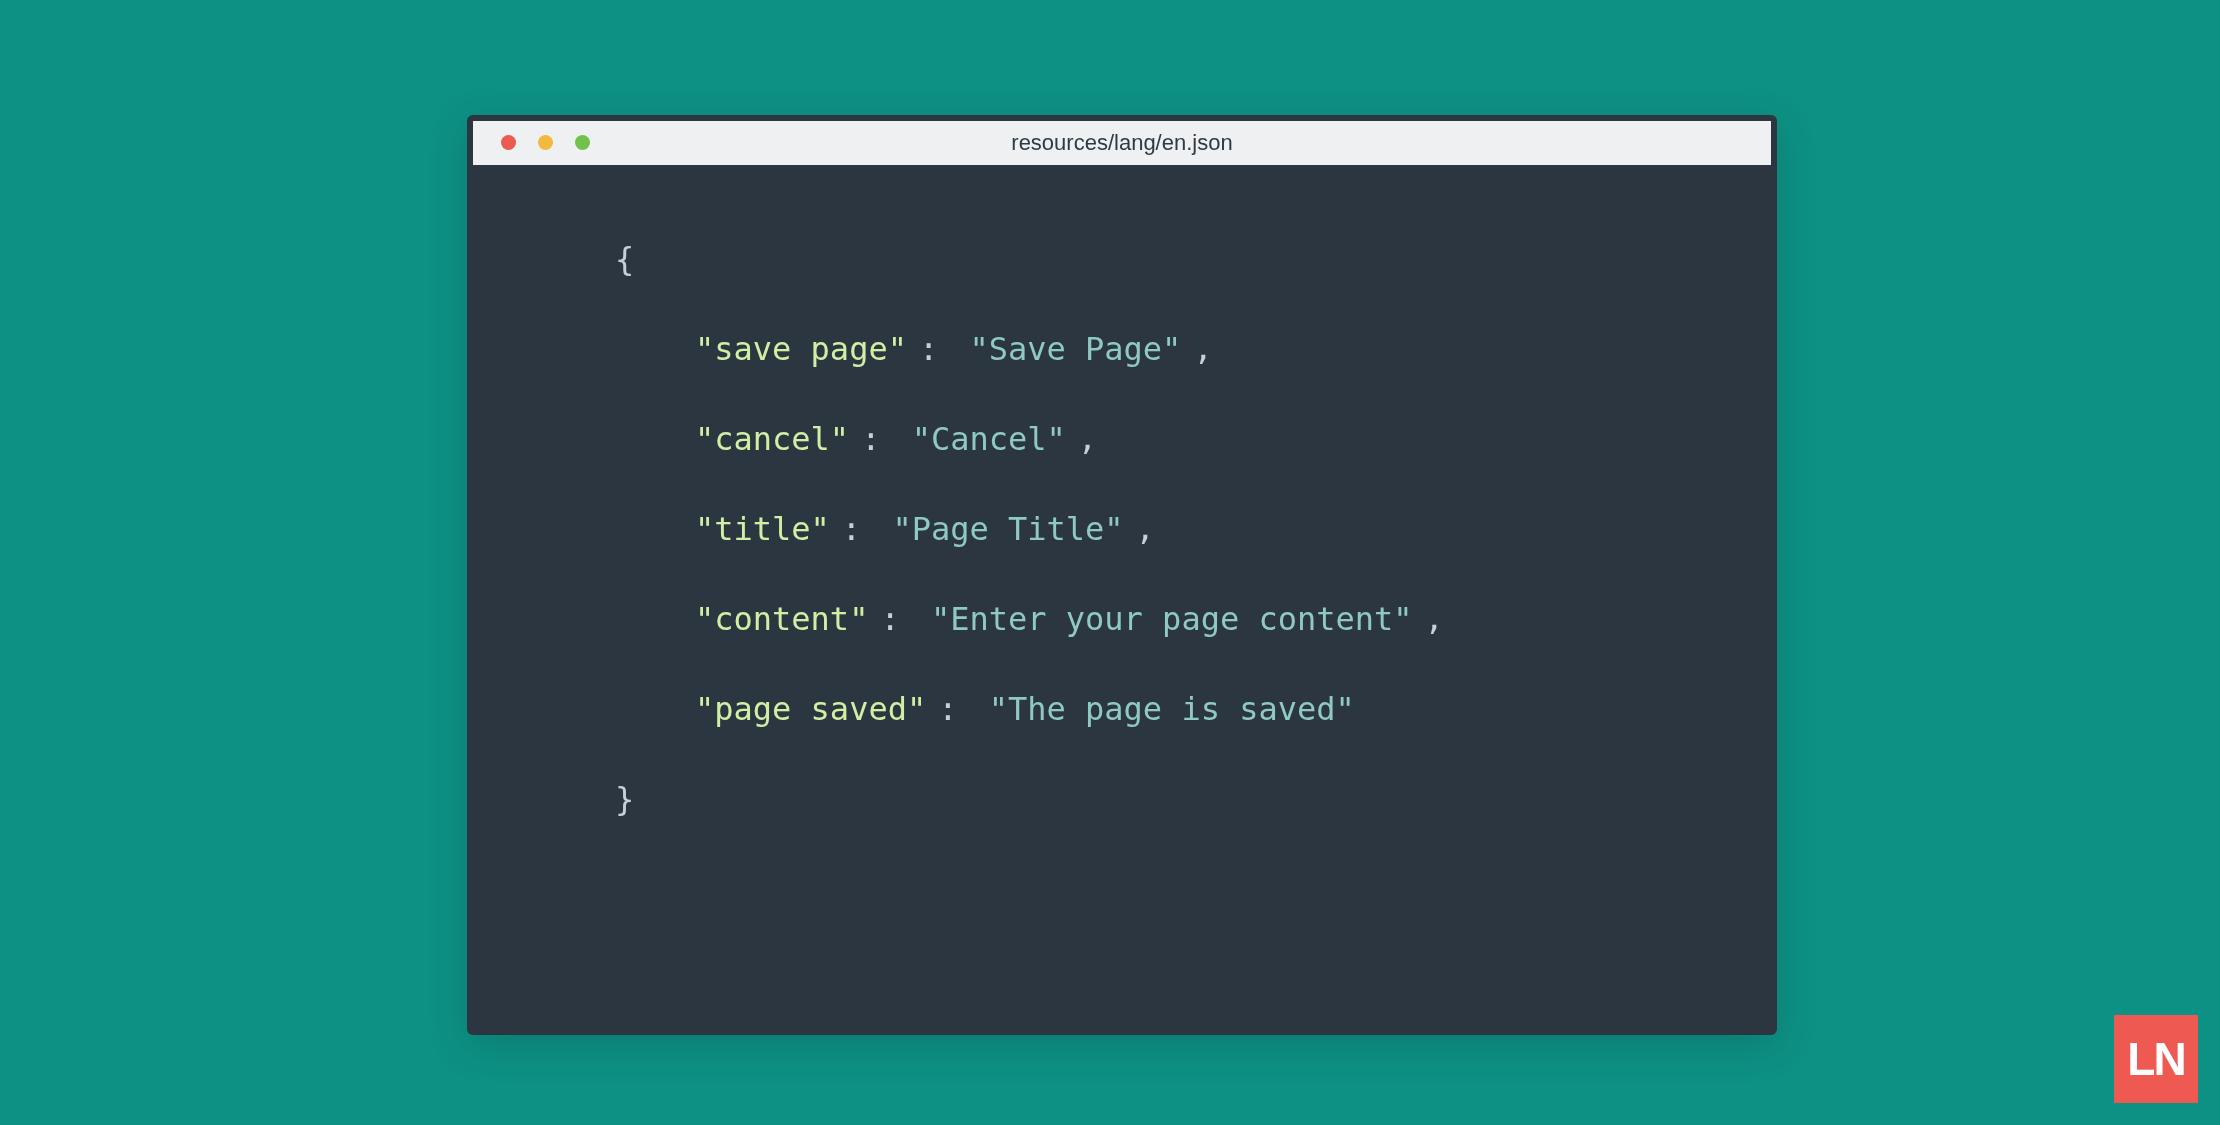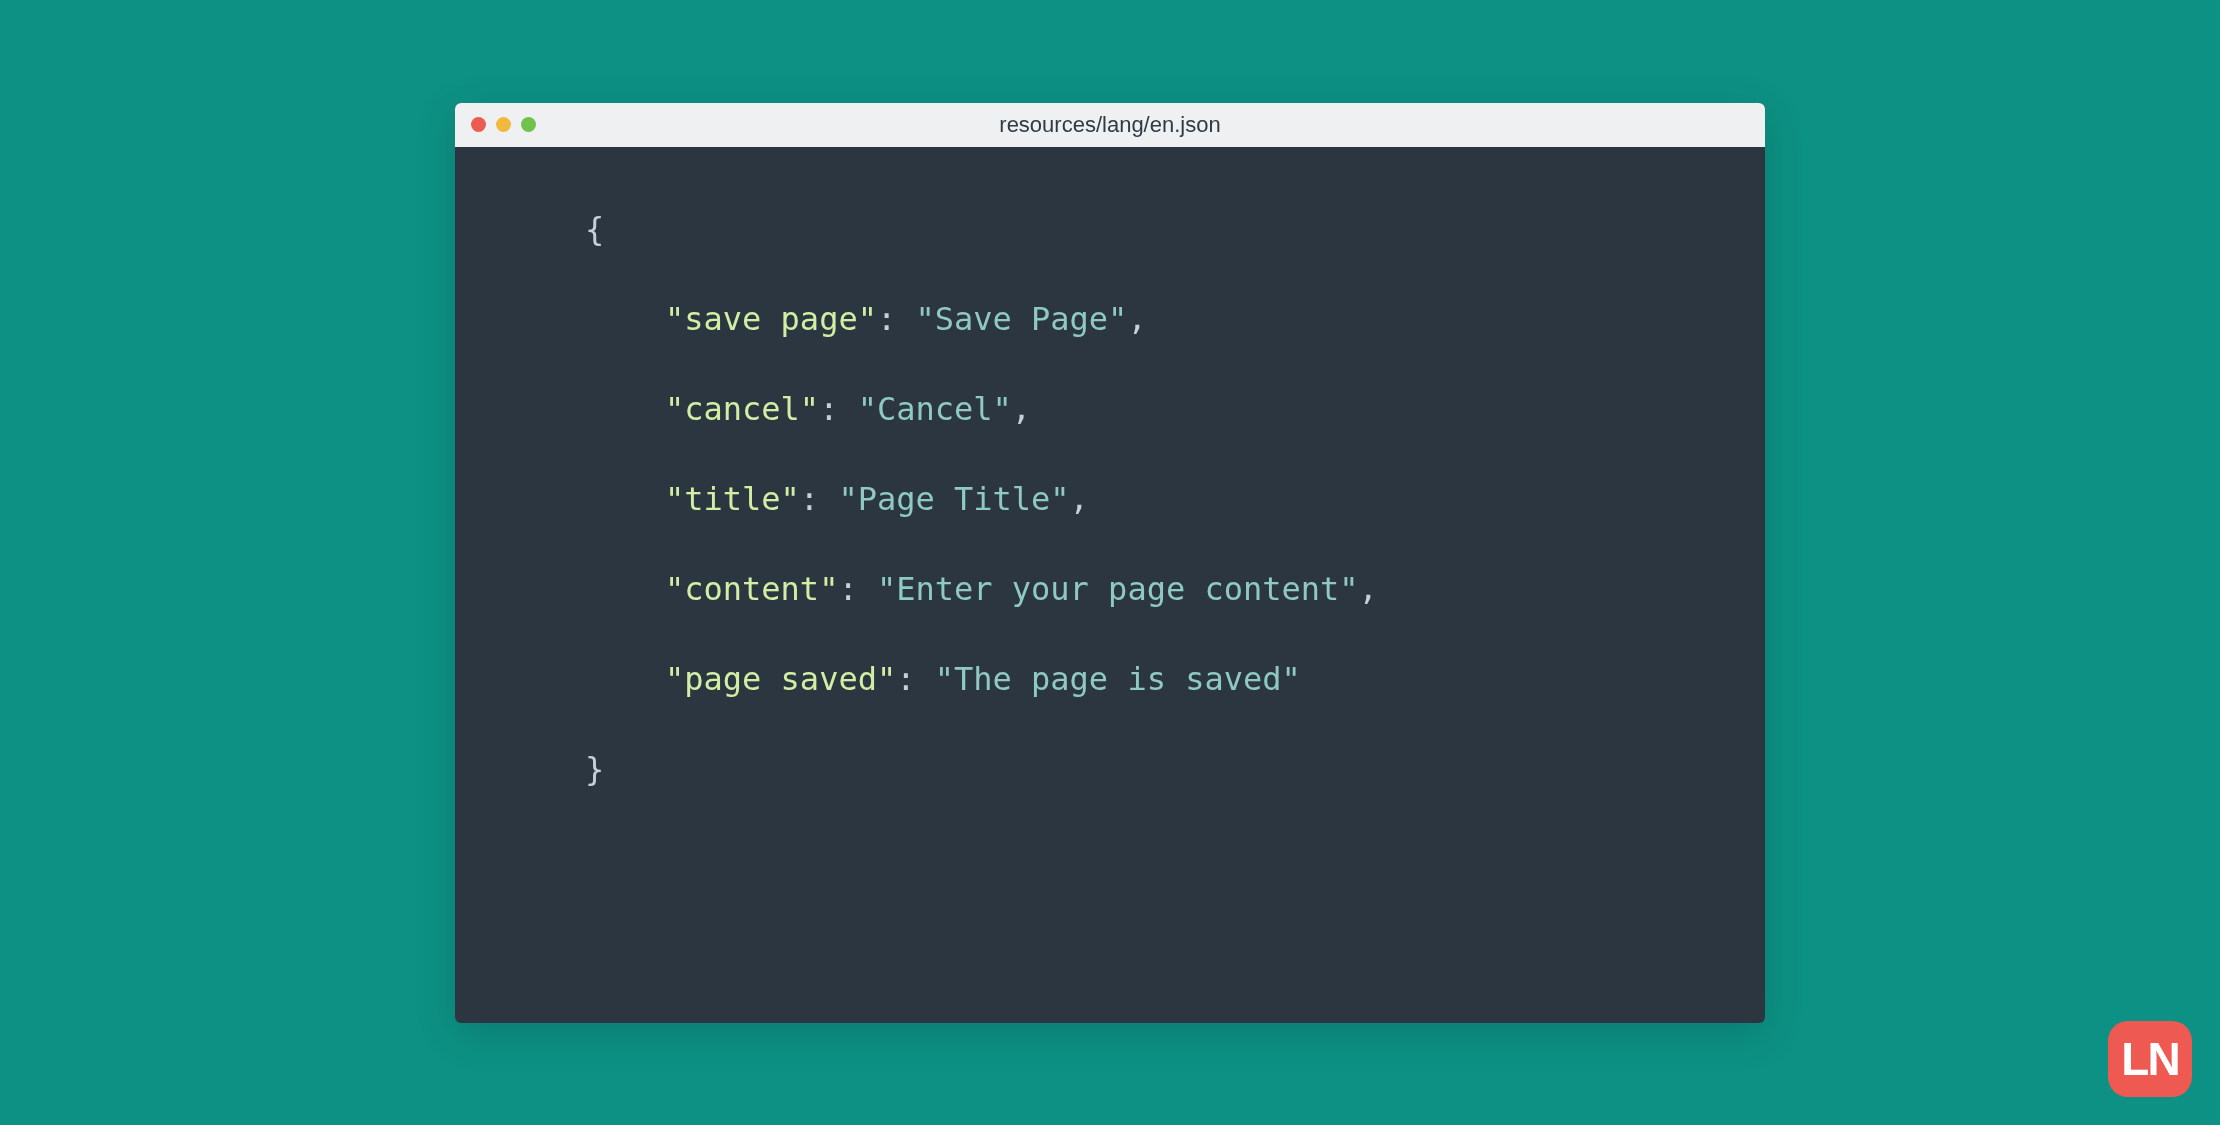--- a/index.html
+++ b/index.html
@@ -1,15 +1,15 @@
 <!DOCTYPE html>
 <html><head>
 <meta charset="utf-8">
 <style>
-  * { margin: 0; padding: 0; box-sizing: border-box; }
+  * { margin: 6px; padding: 0; box-sizing: border-box; }
   body {
     width: 2220px;
     height: 1125px;
     background: #0d9184;
     display: flex;
     align-items: center;
     justify-content: center;
     position: relative;
     font-family: -apple-system, BlinkMacSystemFont, "Segoe UI", sans-serif;
   }
@@ -59,23 +59,23 @@
   .punct { color: #c7d0d8; }
   .key { color: #d1efa4; }
   .val { color: #8fc9c4; }
   .indent1 { padding-left: 70px; display: block; }
   .indent2 { padding-left: 150px; display: block; margin-top: 26px; margin-bottom: 26px; }
   .logo {
     position: absolute;
     right: 28px;
     bottom: 28px;
     width: 84px;
-    height: 76px;
+    height: 88px;
     background: #ee5a52;
-    border-radius: 20px;
+    border-radius: 0;
     display: flex;
     align-items: center;
     justify-content: center;
     color: #fff;
     font-weight: 700;
     font-size: 46px;
     font-family: -apple-system, sans-serif;
     letter-spacing: -2px;
   }
 </style>

